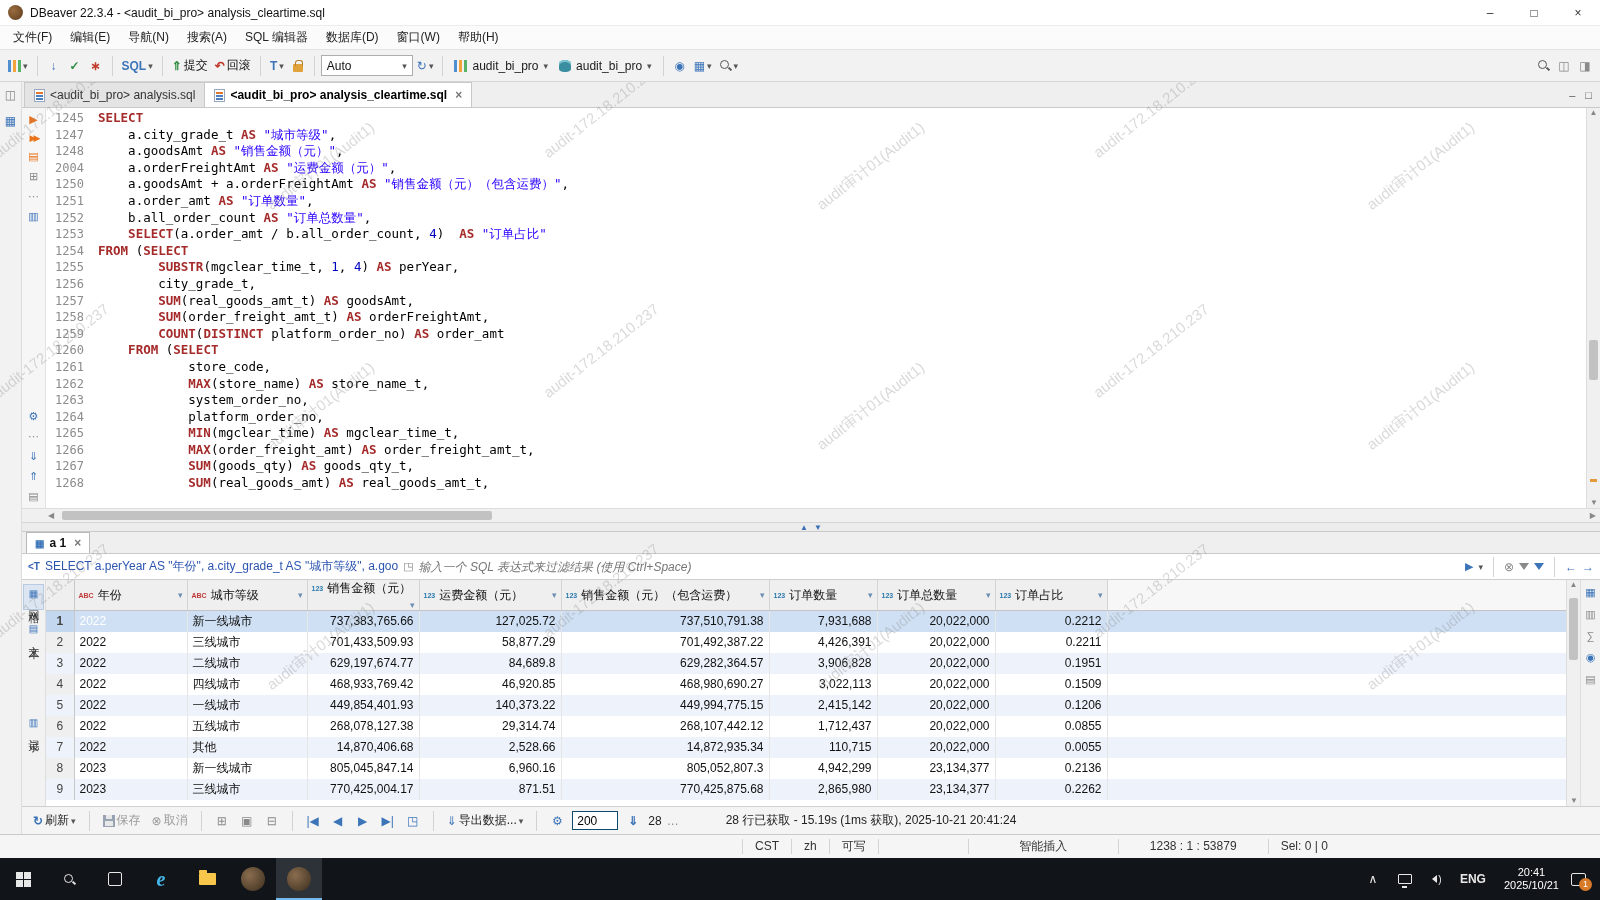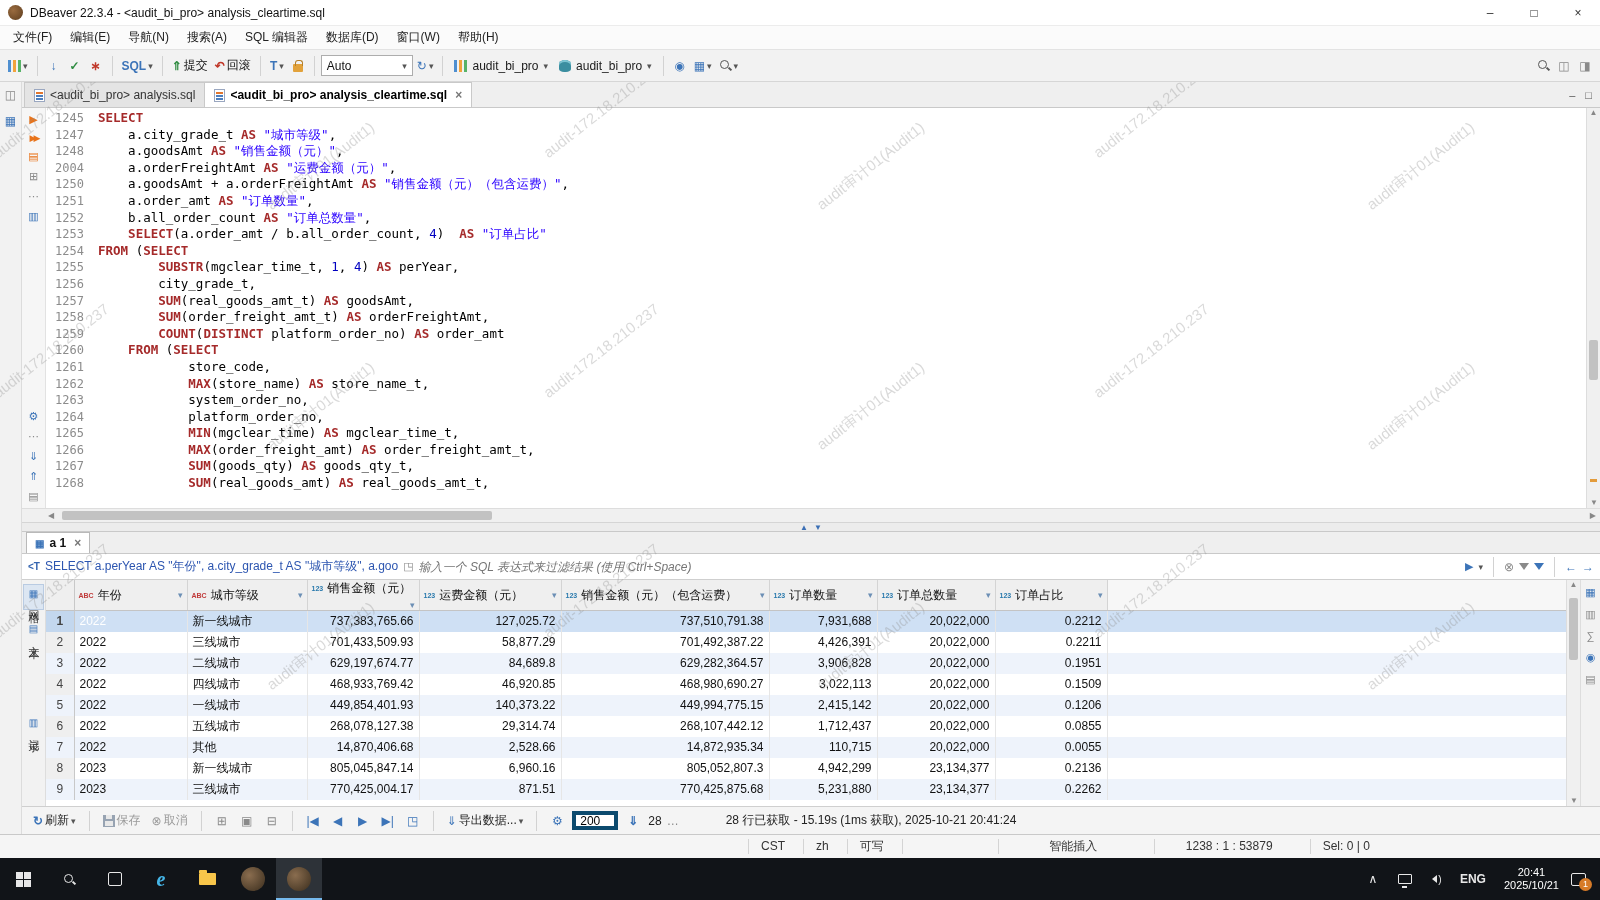--- a/index.html
+++ b/index.html
@@ -116,25 +116,25 @@
   .grid .rownum, .grid .rownum-h { background:#efefef; color:#444; text-align:center; border-right:1px solid #c8c8c8; width:28px; padding:0 2px; }
   .grid tr.selrow .rownum { background:#c3d7ee; font-weight:bold; }
   .grid th.filler, .grid td.filler { border-right:none; background:#fff; }
   .grid th.filler { background:#f7f7f7; }
 
   .rright { width:20px; background:#f2f2f2; border-left:1px solid #ddd; display:flex; flex-direction:column; align-items:center; padding-top:6px; gap:9px; font-size:11px; }
 
   .rtoolbar { height:28px; background:#f4f4f4; border-top:1px solid #cfcfcf; display:flex; align-items:center; padding:0 8px; gap:5px; font-size:12px; }
   .rtoolbar .lbl { color:#222; }
   .rtoolbar .dis { color:#9a9a9a; }
-  .fetch-input { width:46px; height:19px; border:4px solid #0c4a6e; font-size:12px; padding:0 4px; font-family:"Liberation Sans",sans-serif; }
+  .fetch-input { width:46px; height:19px; border:1px solid #0c4a6e; font-size:12px; padding:0 4px; font-family:"Liberation Sans",sans-serif; }
   .rstatus { margin-left:42px; color:#222; white-space:nowrap; }
 
   
-  .statusbar { height:24px; background:#f5f5f5; border-top:1px solid #c9c9c9; display:flex; align-items:center; font-size:12px; color:#333;gap:6px; }
+  .statusbar { height:24px; background:#f5f5f5; border-top:1px solid #c9c9c9; display:flex; align-items:center; font-size:12px; color:#333; }
   .sspacer { width:742px; flex:none; }
   .sseg { padding:0 12px; border-left:1px solid #d4d4d4; height:15px; line-height:15px; text-align:center; white-space:nowrap; }
   .sseg.wide { min-width:150px; }
   .sseg.gap { min-width:90px; }
 
   
   .wm-layer { position:absolute; left:0; top:82px; right:0; bottom:24px; overflow:hidden; pointer-events:none; z-index:40; }
   .wm { position:absolute; transform:rotate(-38deg); color:rgba(145,145,145,0.35); font-size:15px; white-space:nowrap; }
 
   
@@ -493,21 +493,21 @@
                     <td class="num">0.2136</td>
                     <td class="filler"></td>
                   </tr>
                   <tr class="odd">
                     <td class="rownum">9</td>
                     <td>2023</td>
                     <td>三线城市</td>
                     <td class="num">770,425,004.17</td>
                     <td class="num">871.51</td>
                     <td class="num">770,425,875.68</td>
-                    <td class="num">5,231,880</td>
+                    <td class="num">2,865,980</td>
                     <td class="num">23,134,377</td>
                     <td class="num">0.2262</td>
                     <td class="filler"></td>
                   </tr>
                 </tbody>
             </table>
           </div>
           <div class="vscroll">
             <span>▲</span>
             <div class="vthumb" style="top:18px; height:62px;"></div>

